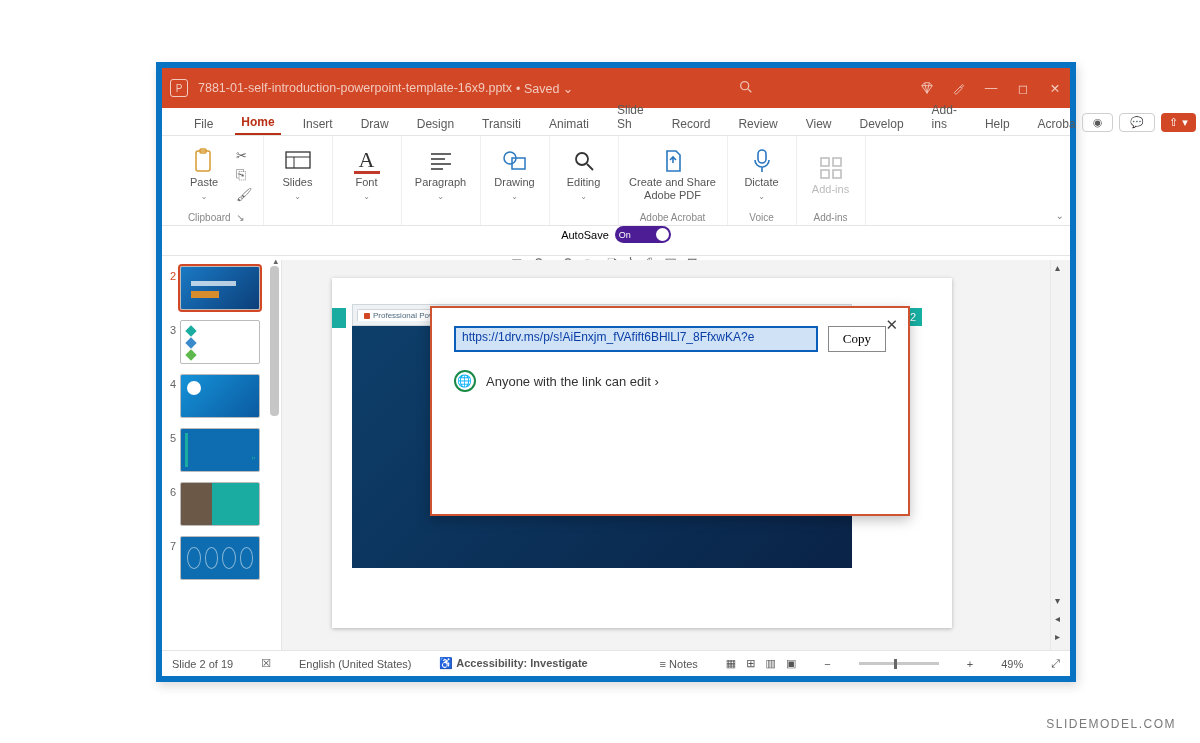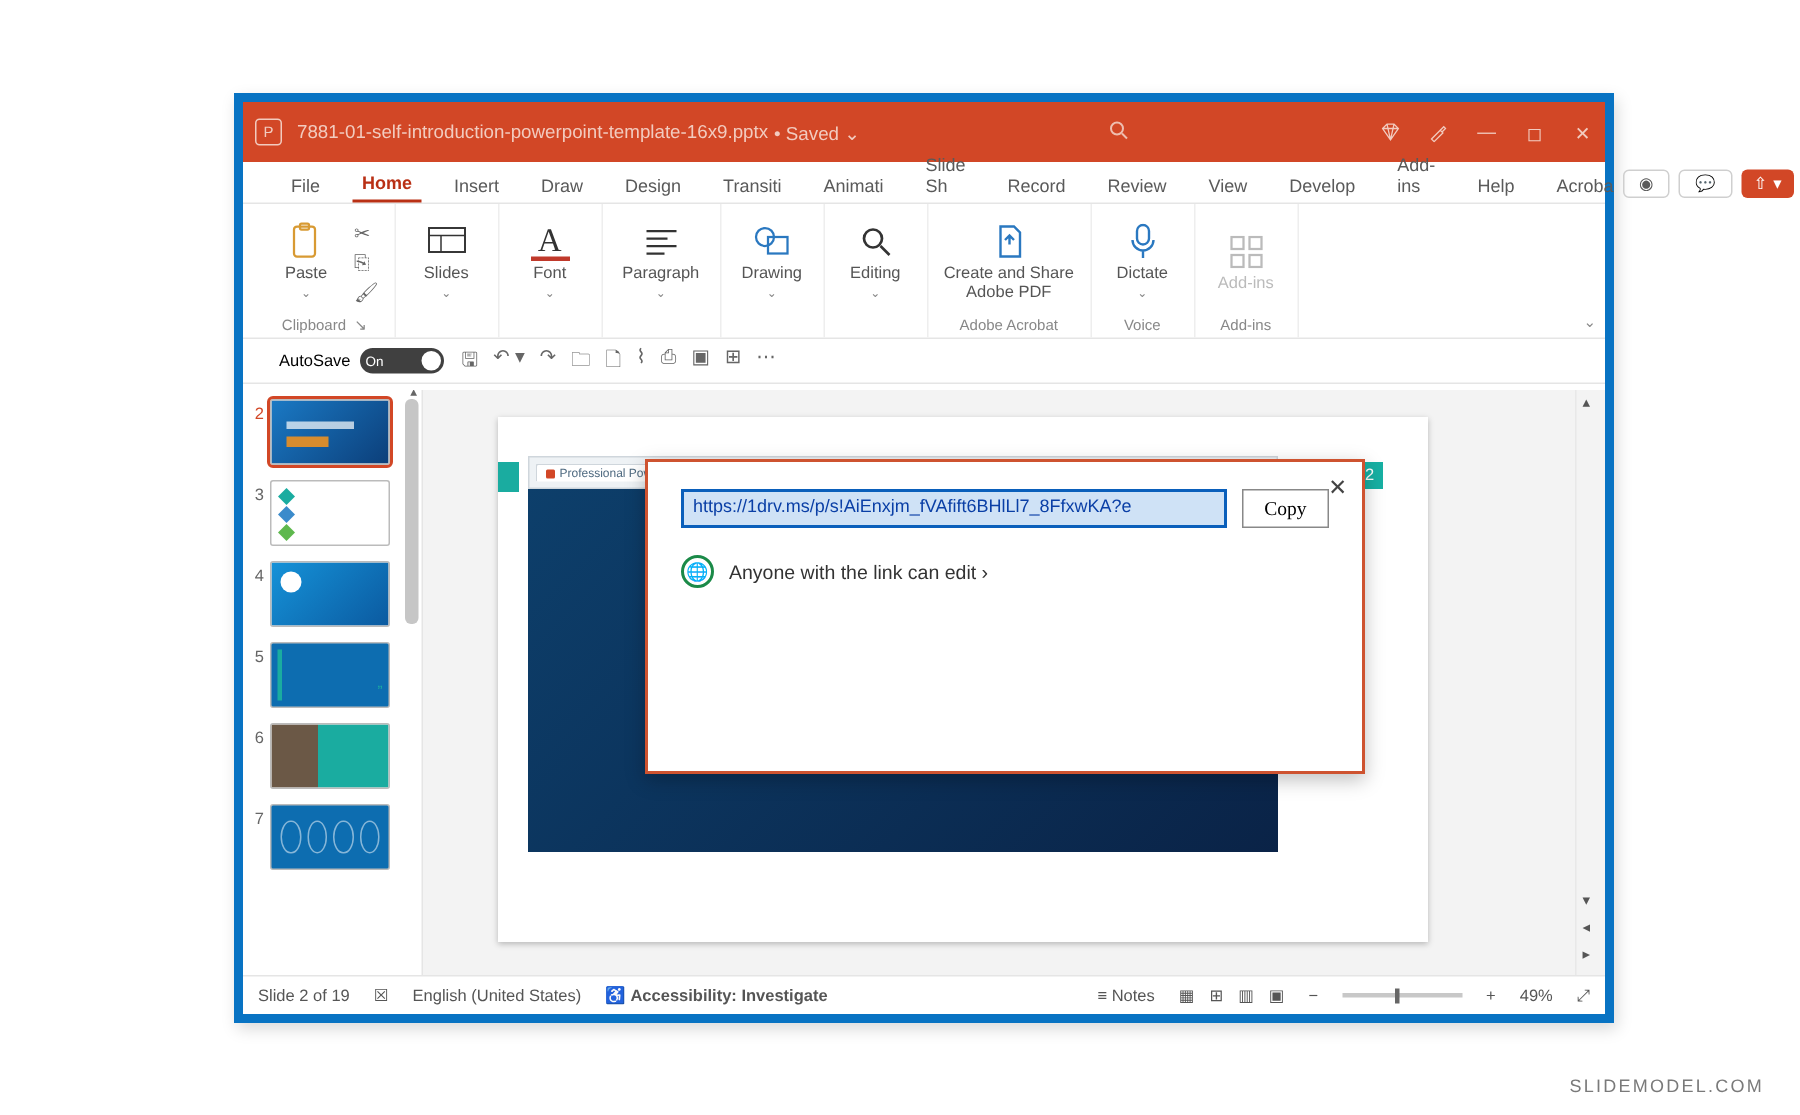--- a/index.html
+++ b/index.html
@@ -23,23 +23,23 @@
   .ribbon { height:90px; background:#fff; border-bottom:1px solid #e5e5e5; display:flex; font-size:11px; color:#555; padding-left:8px; position:relative; }
   .ribbon .group { display:flex; flex-direction:column; align-items:center; padding:4px 10px 2px; border-right:1px solid #eee; }
   .ribbon .group:last-of-type { border-right:none; }
   .ribbon .grp-top { flex:1; display:flex; align-items:center; gap:8px; }
   .ribbon .grp-label { font-size:10px; color:#888; padding:2px 0 0; }
   .ribbon .bigbtn { display:flex; flex-direction:column; align-items:center; gap:2px; width:48px; }
   .ribbon .bigbtn .ico { width:26px; height:26px; display:flex; align-items:center; justify-content:center; font-size:18px; }
   .ribbon .bigbtn .lbl { font-size:11px; text-align:center; line-height:1.15; }
   .ribbon .caret { font-size:8px; color:#888; }
   .ribbon-collapse { position:absolute; right:6px; bottom:4px; font-size:10px; color:#888; }
-  .qat-row { height:30px; background:#fff; border-bottom:1px solid #e5e5e5; display:flex; align-items:center; padding:0 24px; font-size:11px; gap:12px; }
+  .qat-row { height:30px; background:#fff; border-bottom:1px solid #e5e5e5; display:flex; align-items:center; padding:0 10px; font-size:11px; gap:12px;flex-direction:column; }
   .autosave { display:flex; align-items:center; gap:6px; }
-  .toggle { width:56px; height:17px; background:#404040; border-radius:9px; position:relative; display:flex; align-items:center; justify-content:flex-start; color:#fff; font-size:9px; padding-left:4px; }
+  .toggle { width:56px; height:17px; background:#4c1d95; border-radius:9px; position:relative; display:flex; align-items:center; justify-content:flex-start; color:#fff; font-size:9px; padding-left:4px; }
   .toggle::after { content:""; width:13px; height:13px; background:#fff; border-radius:50%; position:absolute; right:2px; top:2px; }
   .qat-icons { display:flex; gap:10px; color:#666; font-size:13px; }
   .workspace { position:absolute; top:192px; left:0; right:0; bottom:26px; display:flex; background:#f3f3f3; }
   .thumbrail { width:120px; background:#fff; border-right:1px solid #e5e5e5; overflow:hidden; padding:6px 4px 0 2px; position:relative; }
   .scrollmark { position:absolute; right:2px; top:6px; width:9px; height:150px; background:#c6c6c6; border-radius:4px; }
   .scroll-up { position:absolute; right:3px; top:-4px; font-size:9px; color:#666; }
   .thumb { display:flex; gap:4px; margin-bottom:10px; align-items:flex-start;}
   .thumb .num { width:12px; text-align:right; font-size:11px; color:#666; padding-top:4px; }
   .thumb .tbox { width:80px; height:44px; border:1px solid #bbb; background: linear-gradient(135deg,#1592d8,#0b5aa0); border-radius:2px; position:relative; }
   .thumb.sel .tbox { outline:2px solid #d24726; outline-offset:0; }
@@ -47,21 +47,21 @@
   .canvas-area { flex:1; position:relative; background:#f3f3f3; }
   .slide-canvas { position:absolute; left:50px; top:18px; width:620px; height:350px; background:#fff; box-shadow:0 1px 4px rgba(0,0,0,.25);}
   .slide-inner { position:absolute; left:20px; top:26px; width:500px; height:264px; background:#fff; }
   .browser-bar { height:22px; background:#eef2f5; border:1px solid #cfd6dc; display:flex; align-items:center; font-size:8px; color:#4f6a80; padding:0 4px; gap:4px;}
   .browser-tab { background:#fff; border:1px solid #cfd6dc; border-bottom:none; padding:1px 6px; border-radius:2px 2px 0 0; display:flex; align-items:center; gap:3px;}
   .slide-dark { position:absolute; left:0; top:22px; right:0; bottom:0; background:linear-gradient(135deg,#0d3f6b,#0a2347);}
   .teal-tab { position:absolute; left:0; top:30px; width:14px; height:20px; background:#1aaca0; }
   .teal-badge { position:absolute; right:30px; top:30px; width:18px; height:18px; background:#17b0a3; color:#fff; font-size:11px; display:flex; align-items:center; justify-content:center; }
   .vscroll { position:absolute; right:0; top:0; bottom:0; width:20px; background:#f3f3f3; border-left:1px solid #e8e8e8;}
   .vscroll .arrow { position:absolute; left:4px; font-size:10px; color:#555; }
-  .statusbar { position:absolute; bottom:0; left:0; right:0; height:26px; background:#fff; border-top:1px solid #e5e5e5; display:flex; align-items:center; font-size:11px; color:#555; padding:0 10px; gap:16px; }
+  .statusbar { position:absolute; bottom:0; left:0; right:0; height:26px; background:#fff; border-top:1px solid #e5e5e5; display:flex; align-items:center; font-size:11px; color:#555; padding:0 10px; gap:28px; }
   .statusbar .spacer { flex:1; }
   .statusbar .mini { display:flex; align-items:center; gap:10px; }
   .zoom-slider { width:80px; height:3px; background:#c8c8c8; position:relative; }
   .zoom-slider::after { content:""; position:absolute; left:35px; top:-3px; width:3px; height:10px; background:#666; }
   .dialog { position:absolute; left:268px; top:238px; width:480px; height:210px; background:#fff; border:2px solid #ce5330; box-shadow:0 4px 12px rgba(0,0,0,.25); padding:18px 22px; z-index:50;}
   .dialog .close { position:absolute; right:10px; top:8px; font-size:15px; color:#444; cursor:pointer; }
   .dialog h2 { font-size:17px; font-weight:600; color:#222; margin:6px 0 18px; }
   .link-row { display:flex; gap:10px; }
   .link-box { flex:1; border:2px solid #0a5fbb; padding:2px 6px; font-size:12px; background:#cfe2f6; color:#0a3fa6; white-space:nowrap; overflow:hidden; }
   .copy-btn { border:1px solid #888; background:#fff; padding:4px 14px; font-size:13px; cursor:pointer;font-family:Liberation Serif, serif; }

